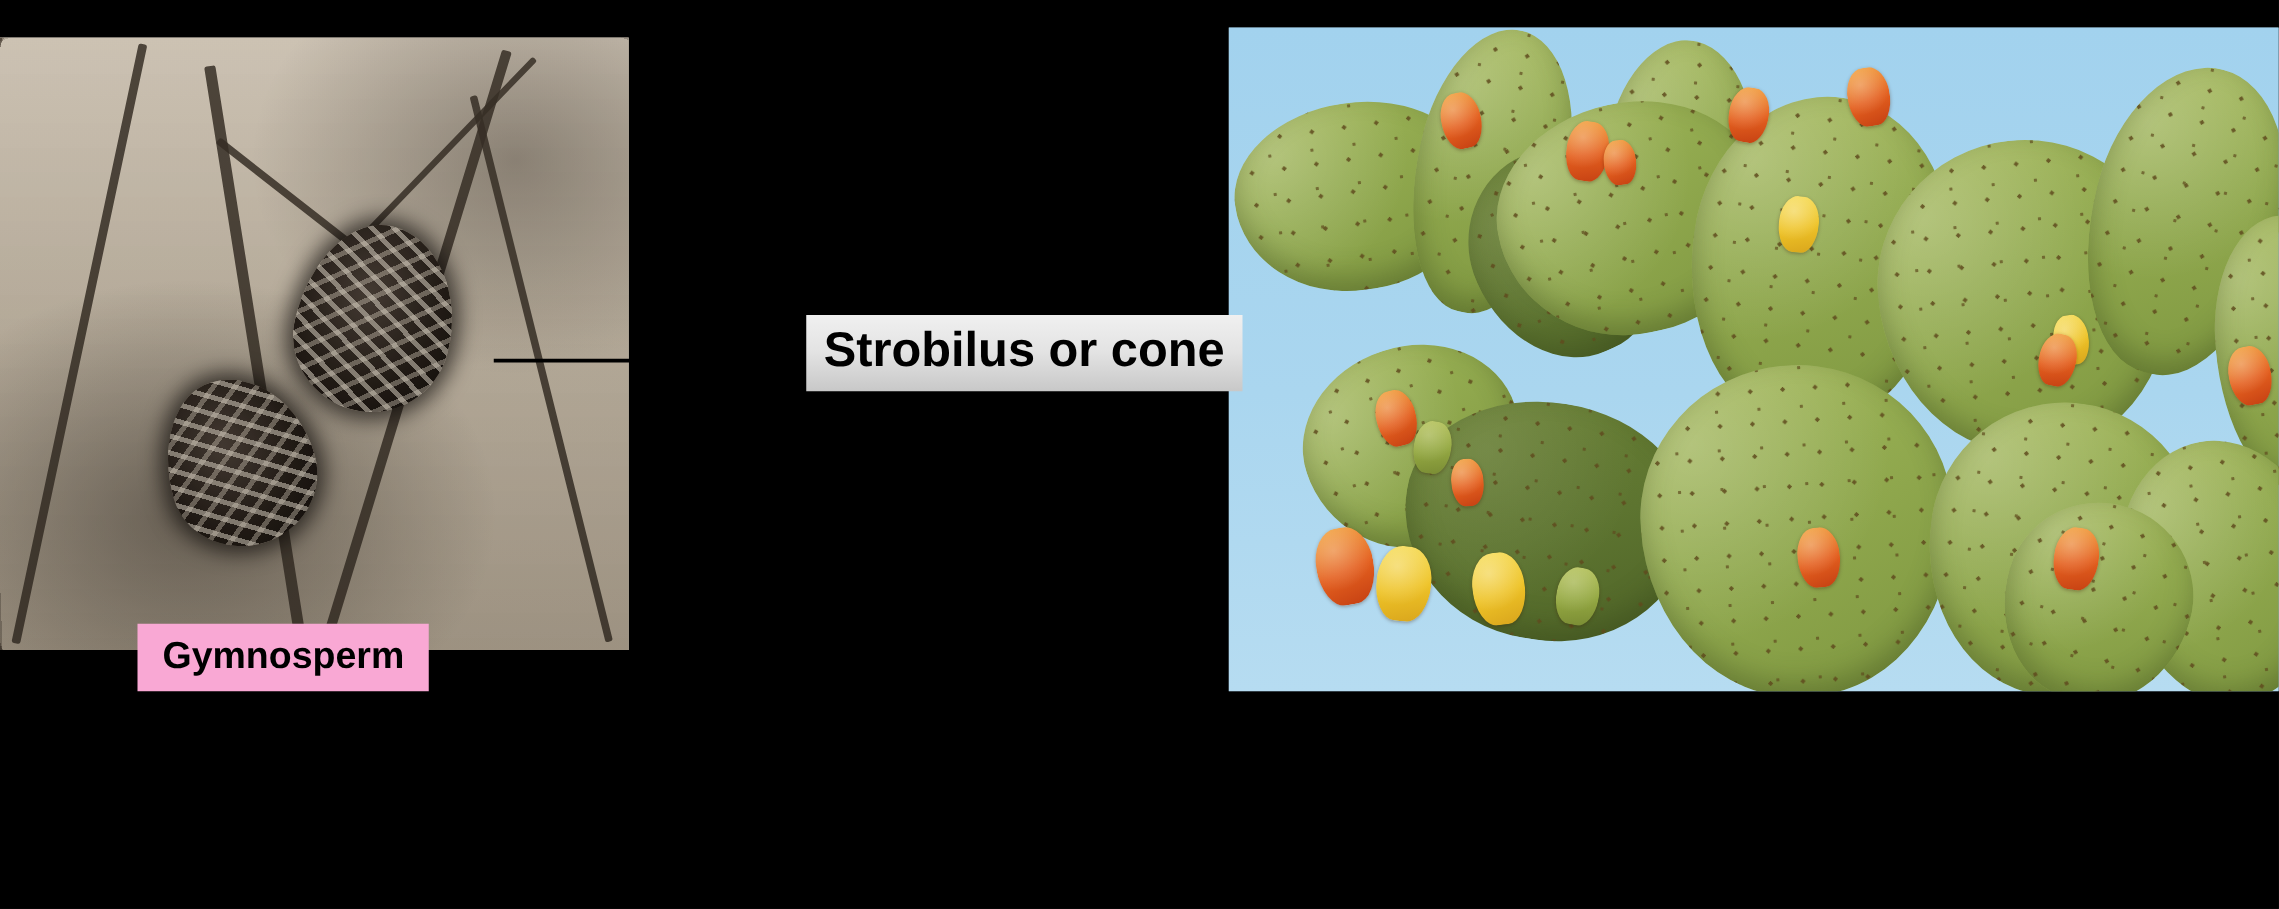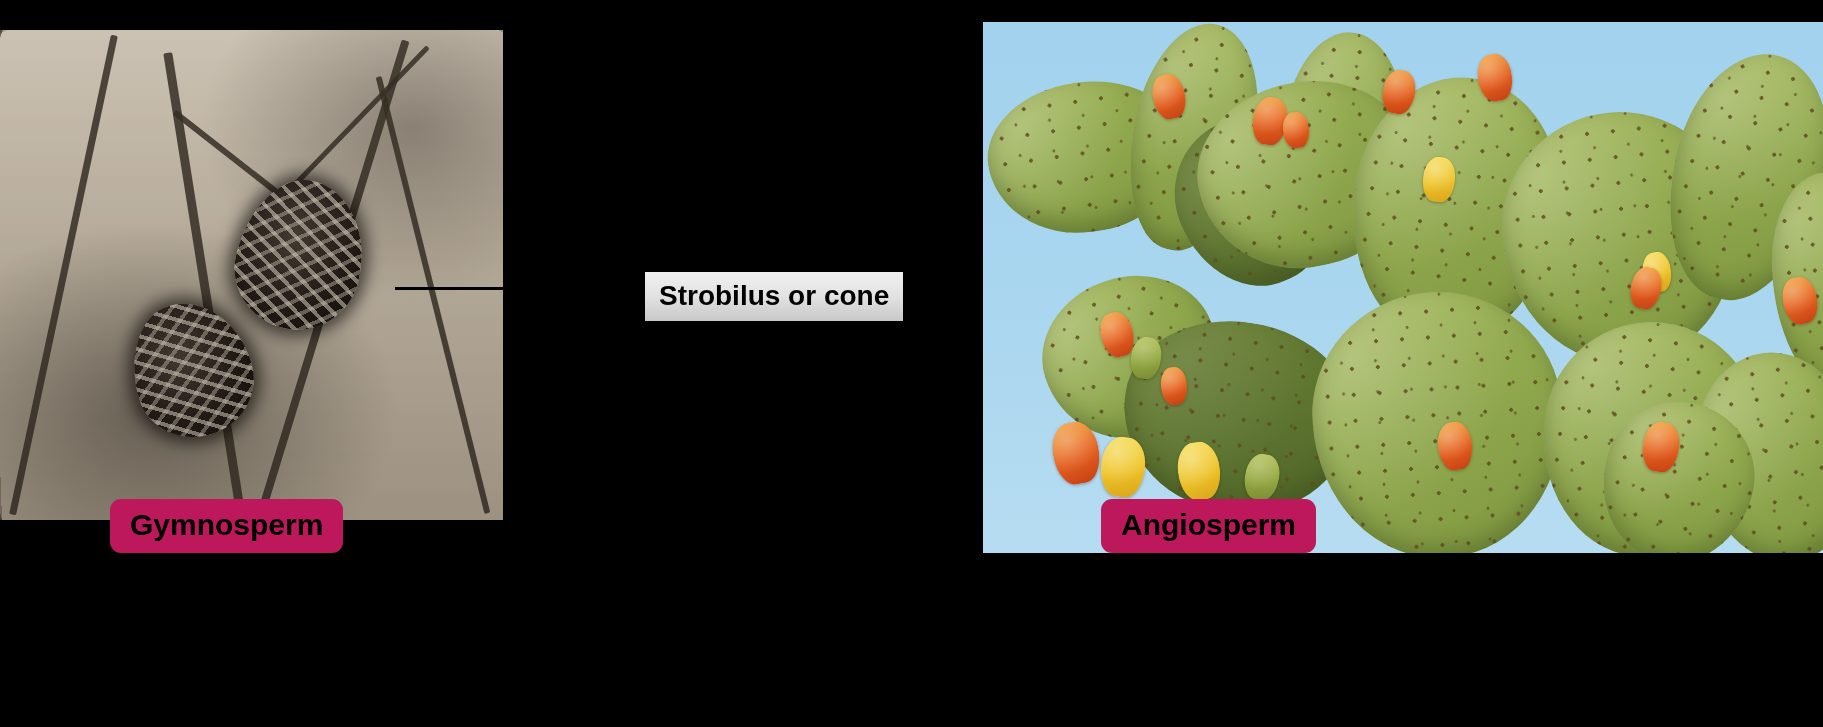--- a/index.html
+++ b/index.html
@@ -70,30 +70,30 @@
   .fruit.yellow{background:
       radial-gradient(circle at 35% 28%, rgba(255,255,255,.35), rgba(0,0,0,0) 60%),
       linear-gradient(165deg,#f6dc52 0%,#eec327 55%,#d8a41c 100%);}
   .fruit.green{background:
       radial-gradient(circle at 35% 28%, rgba(255,255,255,.22), rgba(0,0,0,0) 60%),
       linear-gradient(165deg,#b7c45c 0%,#94a842 55%,#788a33 100%);}
 
   
   #leader-line{position:absolute;left:395px;top:287px;width:252px;height:3px;
     background:#000;}
-  #callout-strobilus{position:absolute;left:645px;top:272px;
+  #callout-strobilus{position:absolute;left:645px;top:252px;
     padding:9px 14px 11px 14px;
     background:linear-gradient(180deg,#f0f0f0 0%,#e3e3e3 48%,#c8c8c8 100%);
-    color:#000;font-size:28px;font-weight:bold;line-height:1.05;
+    color:#000;font-size:39px;font-weight:bold;line-height:1.05;
     white-space:nowrap;}
 
   
-  .caption{position:absolute;background:#be185d;color:#000;
+  .caption{position:absolute;background:#f9a8d4;color:#000;
     font-size:30px;font-weight:bold;line-height:1.08;white-space:nowrap;
-    padding:10px 20px 12px 20px;border-radius:11px;}
+    padding:10px 20px 12px 20px;}
   #caption-gymnosperm{left:110px;top:499px;}
   #caption-angiosperm{left:1101px;top:499px;}
   #caption-figure{left:560px;top:553px;}
 </style>
 </head>
 <body>
 
 <div class="stage">
 
   <div class="photo" id="gymno-photo">
@@ -150,16 +150,15 @@
     <div class="fruit" style="left:660px;top:400px;width:36px;height:50px;transform:rotate(8deg);"></div>
     <div class="fruit" style="left:800px;top:255px;width:34px;height:47px;transform:rotate(-11deg);"></div>
   </div>
 
   <div id="leader-line"></div>
 
   <div id="callout-strobilus">Strobilus or cone</div>
 
   <div class="caption" id="caption-gymnosperm">Gymnosperm</div>
 
-  <div class="caption" id="caption-angiosperm">Angiosperm</div>
 
 
 </div>
 
 </body></html>

